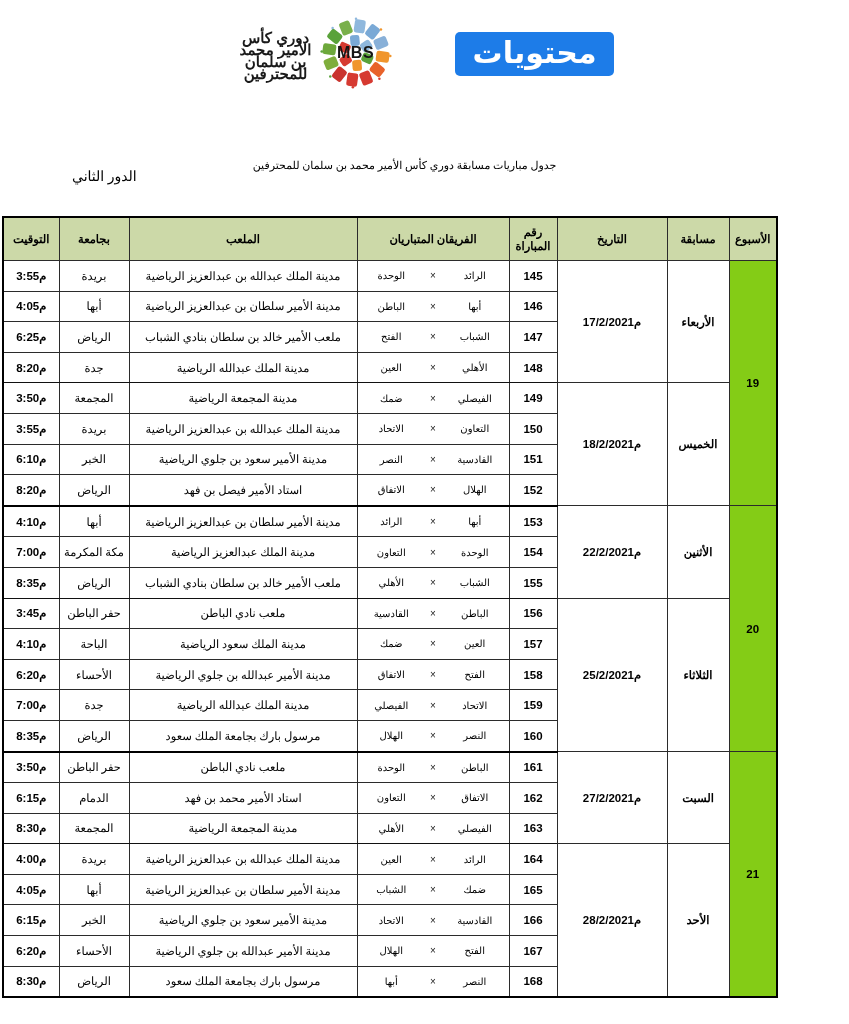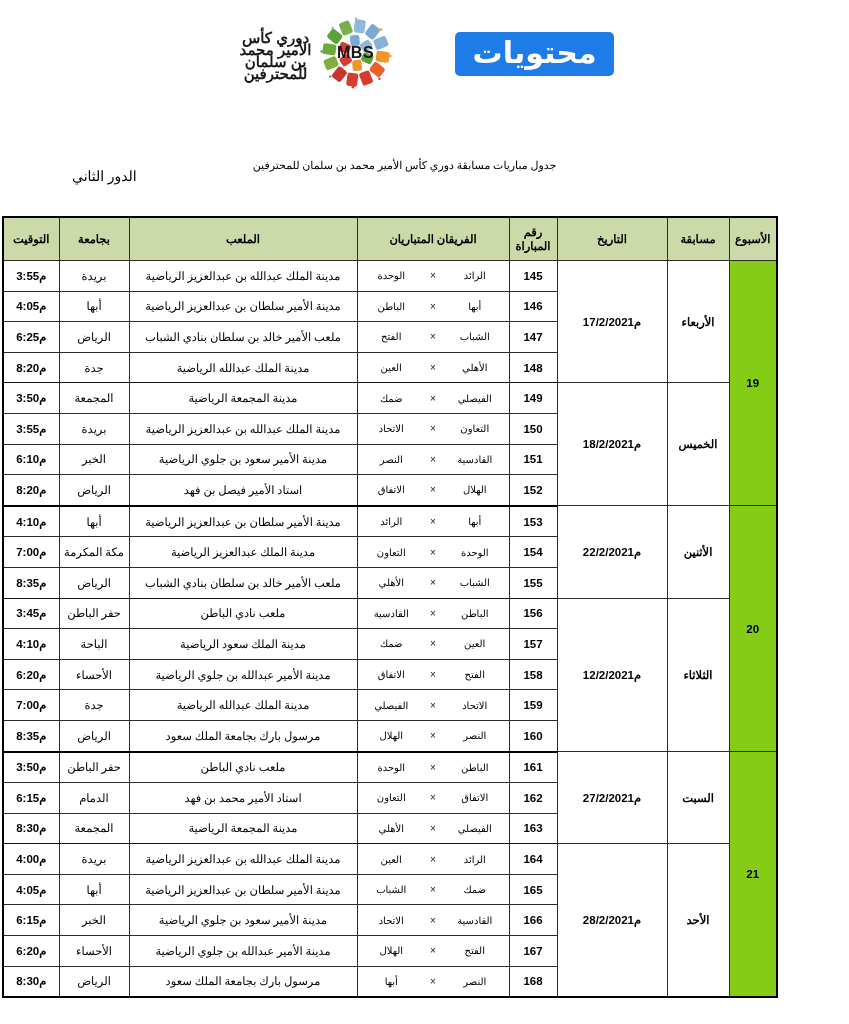--- a/index.html
+++ b/index.html
@@ -465,21 +465,21 @@
               <span class="vs">×</span>
               <span class="team-away">الأهلي</span>
             </div>
           </td>
           <td class="venue">ملعب الأمير خالد بن سلطان بنادي الشباب</td>
           <td class="city">الرياض</td>
           <td class="time">8:35م</td>
         </tr>
         <tr>
           <td class="day" rowspan="5">الثلاثاء</td>
-          <td class="date" rowspan="5">12/2/2021م</td>
+          <td class="date" rowspan="5">25/2/2021م</td>
           <td class="num">156</td>
           <td class="teams">
             <div class="teams-inner">
               <span class="team-home">الباطن</span>
               <span class="vs">×</span>
               <span class="team-away">القادسية</span>
             </div>
           </td>
           <td class="venue">ملعب نادي الباطن</td>
           <td class="city">حفر الباطن</td>

